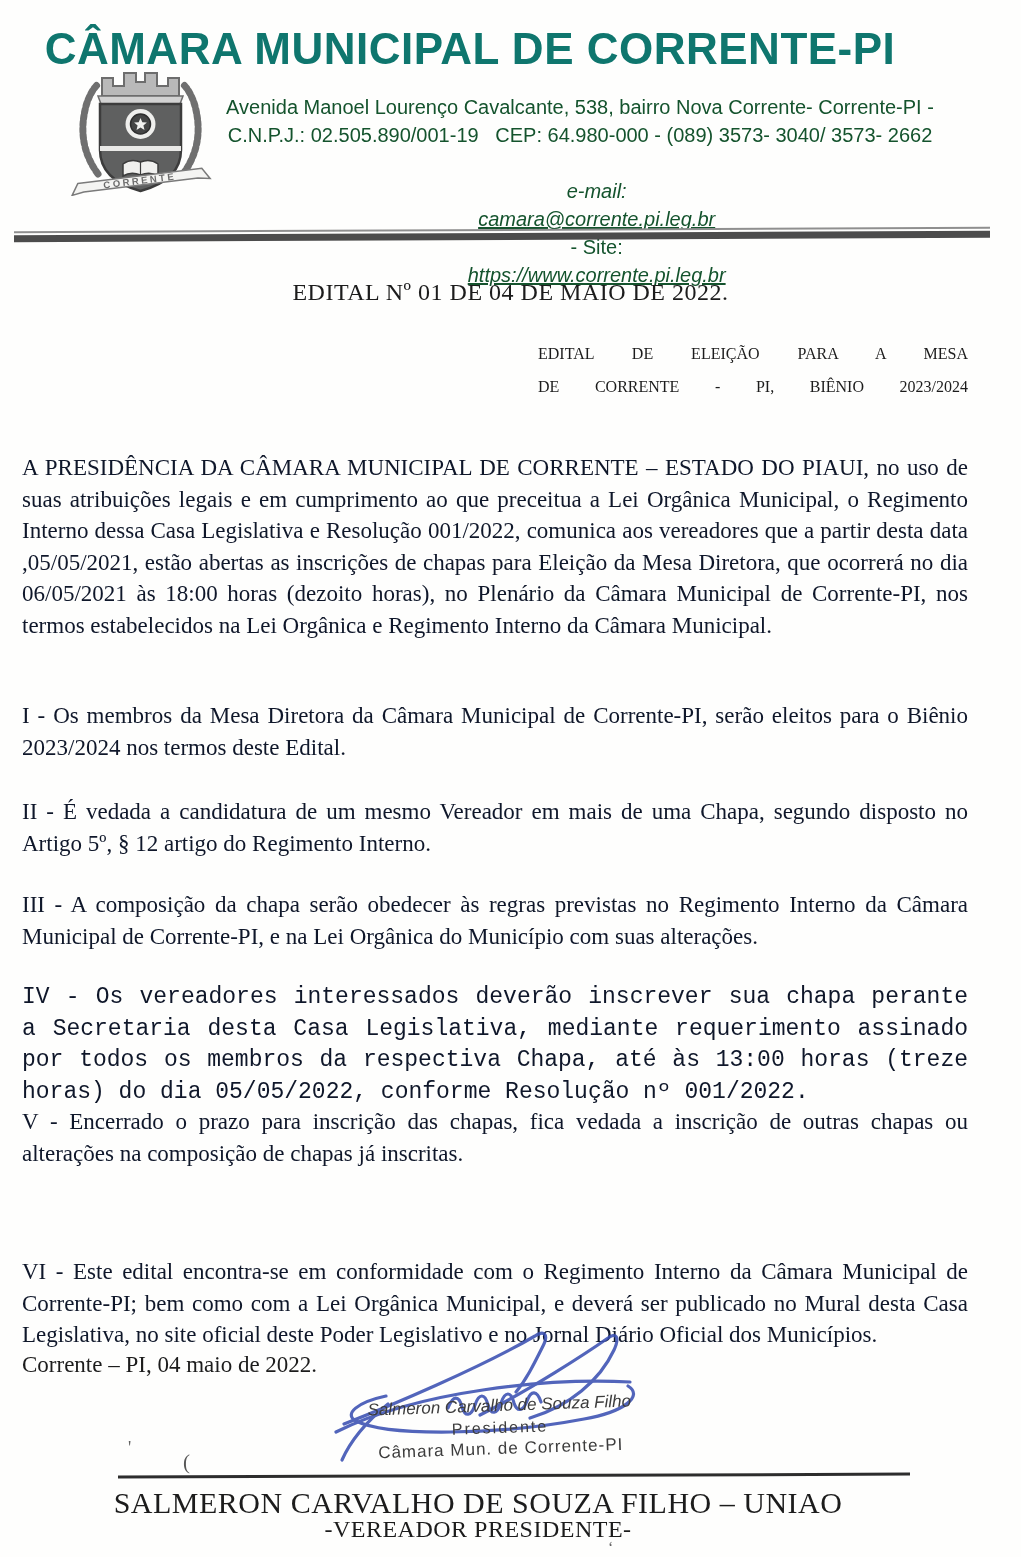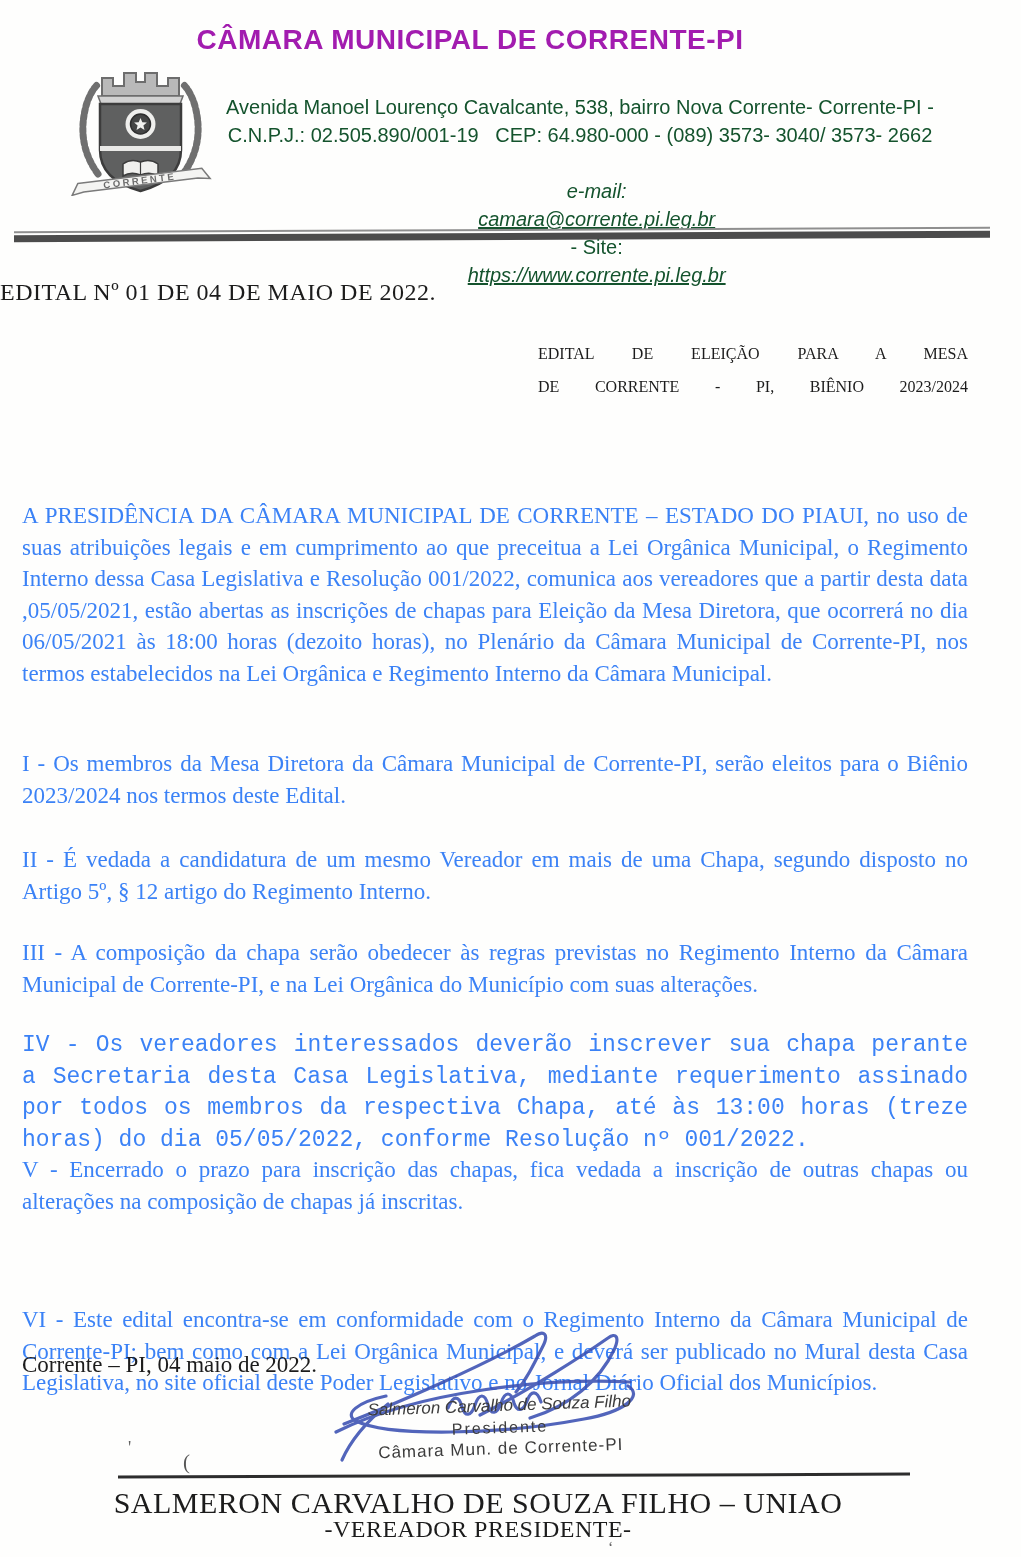--- a/index.html
+++ b/index.html
@@ -6,51 +6,51 @@
   .page {
     position:relative; width:1021px; height:1557px; margin:0 auto;
     background:#fefefd; overflow:hidden; color:#1c1c1c;
     font-family:"Liberation Serif", serif;
   }
 
   
   .org-name {
     position:absolute; top:24px; left:0; width:940px; text-align:center;
     font-family:"Liberation Sans", sans-serif; font-weight:bold;
-    font-size:28px; color:#a21caf; letter-spacing:0.5px;
+    font-size:44px; color:#0f766e; letter-spacing:0.5px;
   }
   .logo { position:absolute; top:54px; left:38px; width:205px; height:142px; }
   .contact {
     position:absolute; top:93px; left:150px; width:860px; text-align:center;
     font-family:"Liberation Sans", sans-serif; font-size:20px; line-height:28px;
     color:#14532d;
   }
   .contact-line { white-space:pre-wrap; }
   .it { font-style:italic; }
   .lnk { font-style:italic; text-decoration:underline; }
 
   .divider { position:absolute; top:229px; left:14px; width:976px; transform:rotate(-0.25deg); }
   .divider .thin  { height:2px; background:#8f8f8f; margin-bottom:2px; }
   .divider .thick { height:7px; background:#4c4c4c; }
 
   
   .doc-title {
-    position:absolute; top:279px; left:0; width:1021px; 
+    position:absolute; top:279px; left:0; width:1021px; text-align:center;
     font-size:24px; letter-spacing:0.5px;
   }
   .subject {
     position:absolute; top:337px; left:538px; width:430px;
     font-size:16px; line-height:33px;font-family:Liberation Serif, serif;
   }
   .subject-line { text-align:justify; text-align-last:justify; }
 
   
   .para {
     position:absolute; left:22px; width:946px;
-    font-size:23px; line-height:31.5px; text-align:justify; color:#3b82f6;margin-top:48px;
+    font-size:23px; line-height:31.5px; text-align:justify; color:#0f172a;
   }
   .p0 { top:452px; } .p1 { top:700px; } .p2 { top:796px; }
   .p3 { top:889px; } .p4 { top:982px;font-family:Liberation Mono, monospace; } .p5 { top:1106px; } .p6 { top:1256px; }
 
   
   .date-line { position:absolute; top:1352px; left:22px; font-size:23px; }
   .signature-svg { position:absolute; top:1320px; left:330px; width:320px; height:150px; }
   .stamp {
     position:absolute; top:1396px; left:337px; width:326px; text-align:center;
     font-family:"Liberation Sans", sans-serif; color:#3c3c3c; transform:rotate(-2deg);

